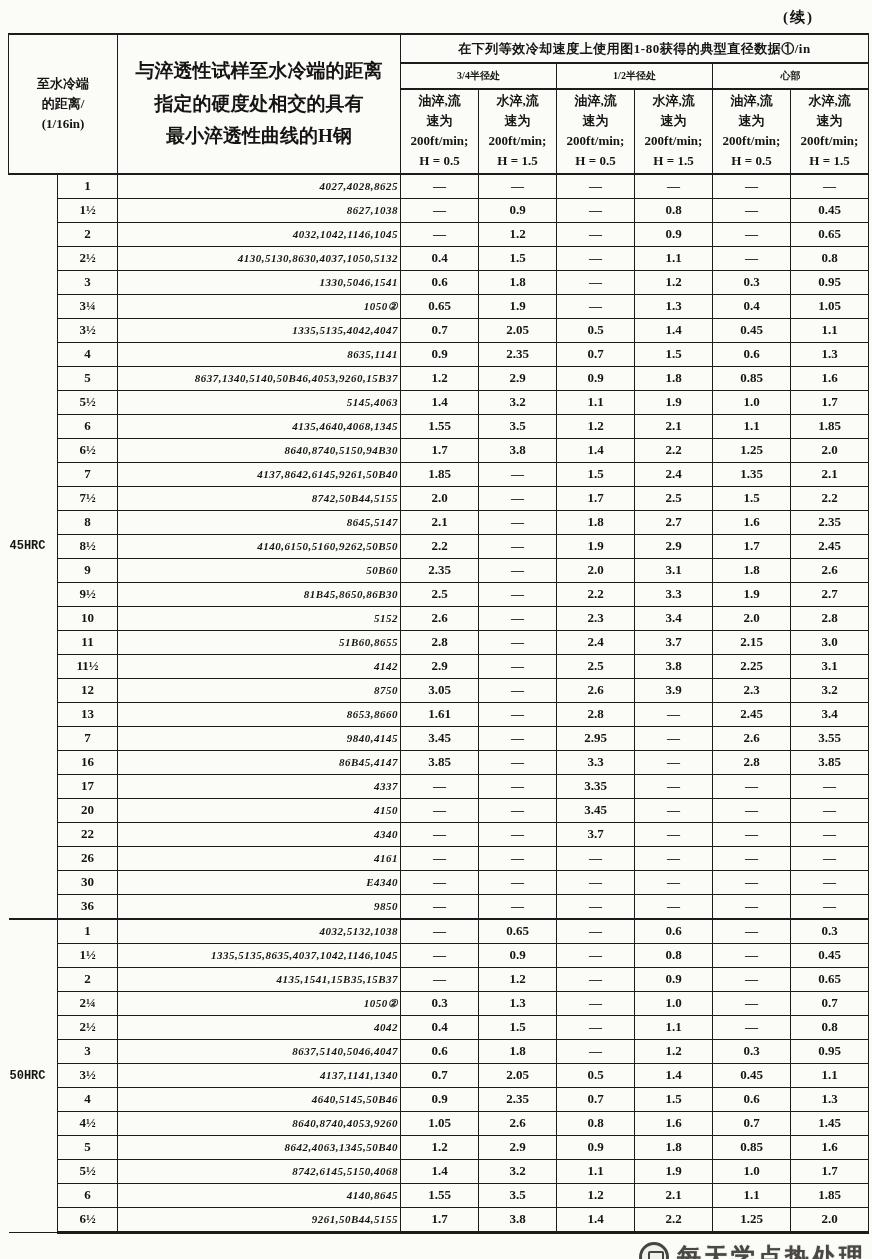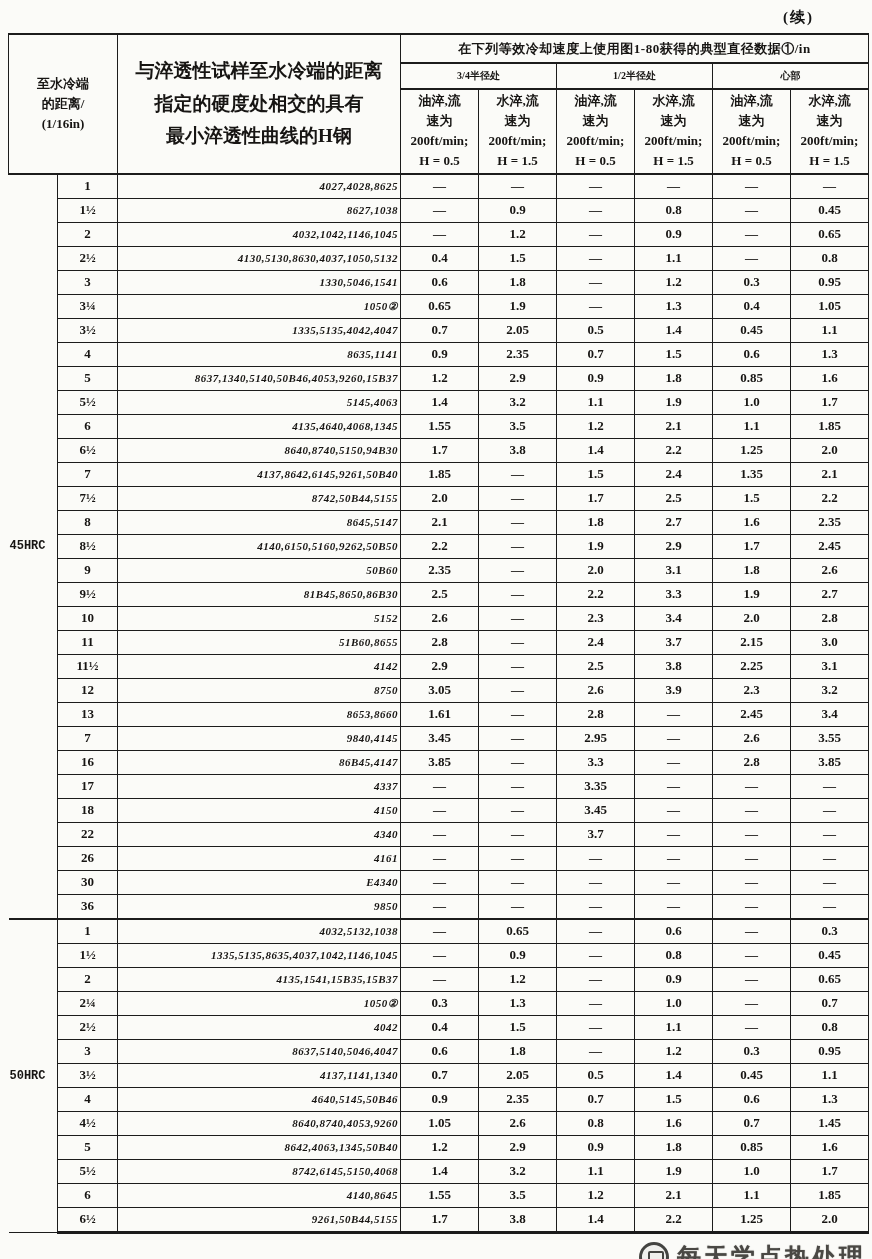--- a/index.html
+++ b/index.html
@@ -383,21 +383,21 @@
           <td class="dist">17</td>
           <td class="steels">4337</td>
           <td class="val">—</td>
           <td class="val">—</td>
           <td class="val">3.35</td>
           <td class="val">—</td>
           <td class="val">—</td>
           <td class="val">—</td>
         </tr>
         <tr>
-          <td class="dist">18</td>
+          <td class="dist">20</td>
           <td class="steels">4150</td>
           <td class="val">—</td>
           <td class="val">—</td>
           <td class="val">3.45</td>
           <td class="val">—</td>
           <td class="val">—</td>
           <td class="val">—</td>
         </tr>
         <tr>
           <td class="dist">22</td>

